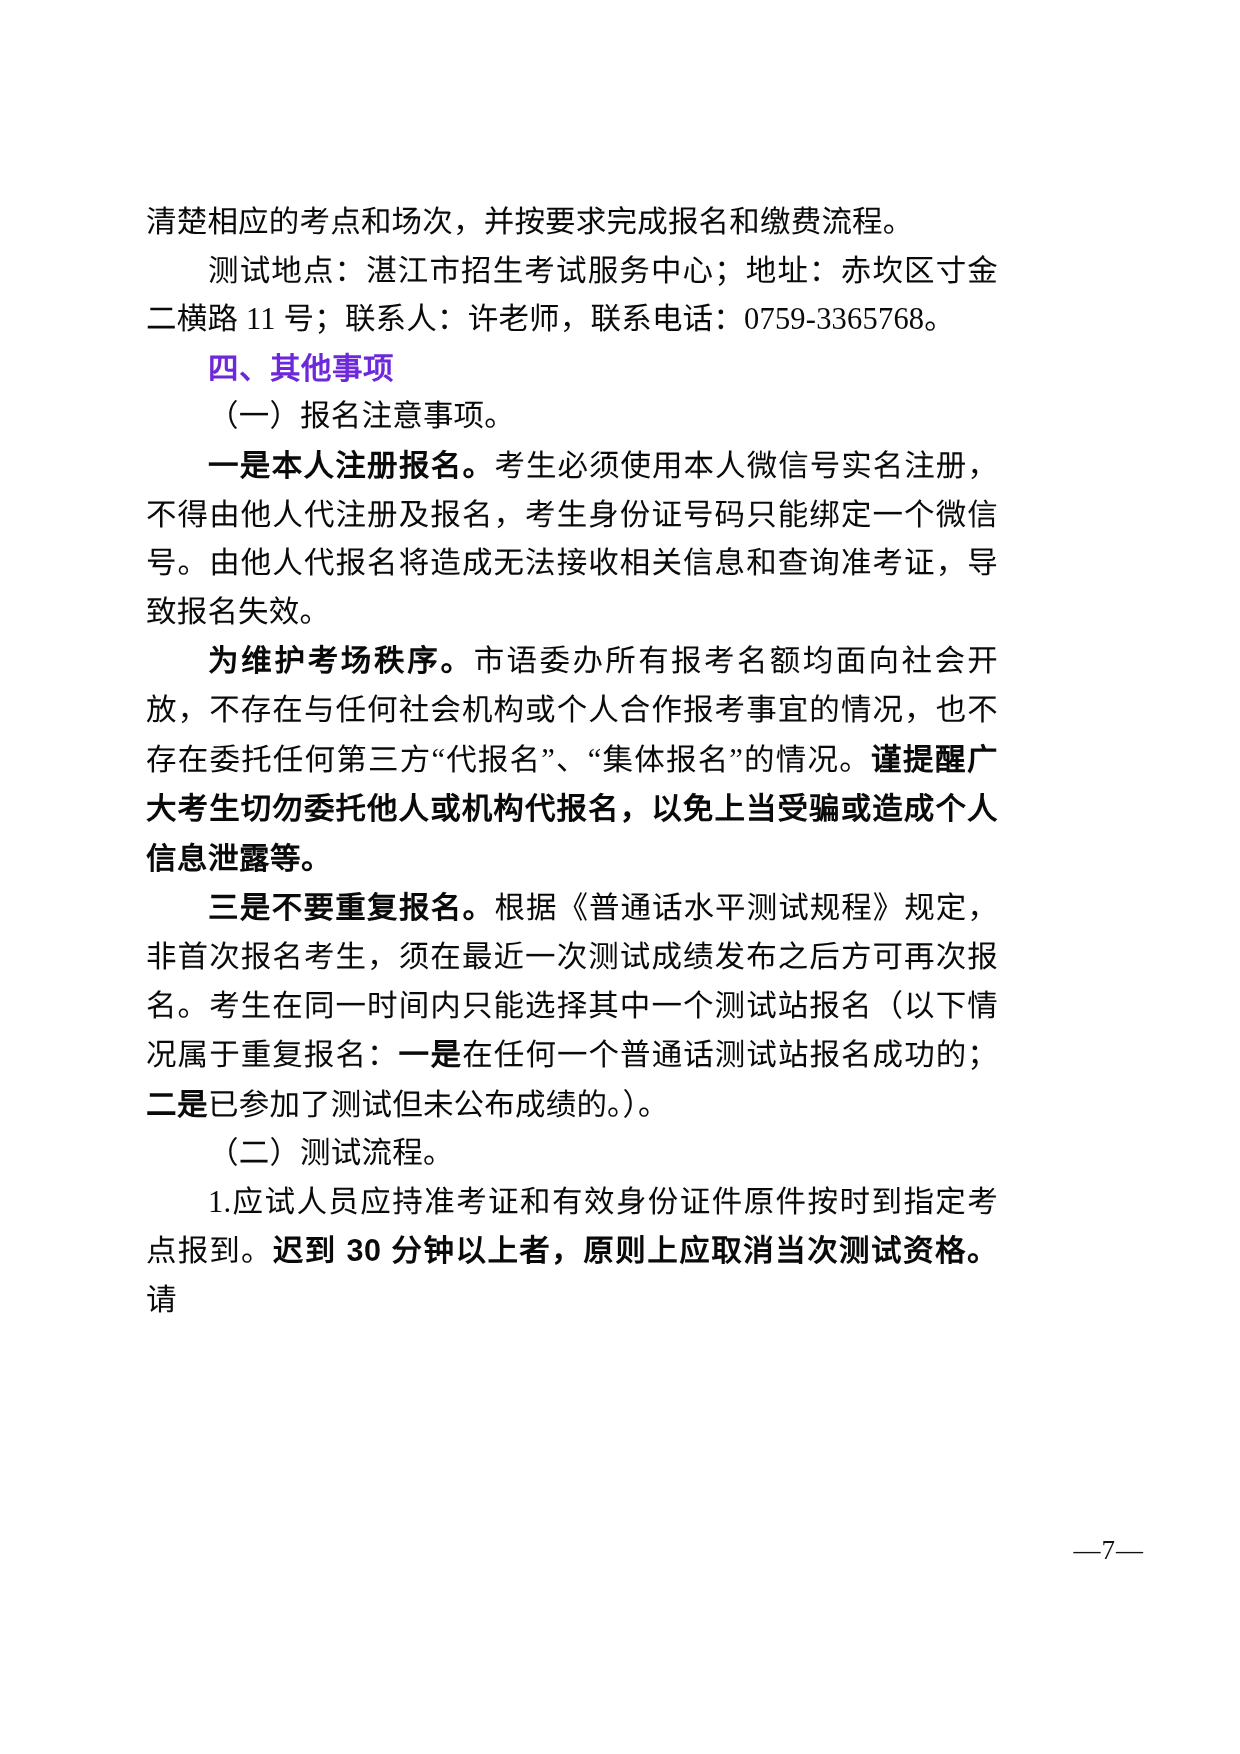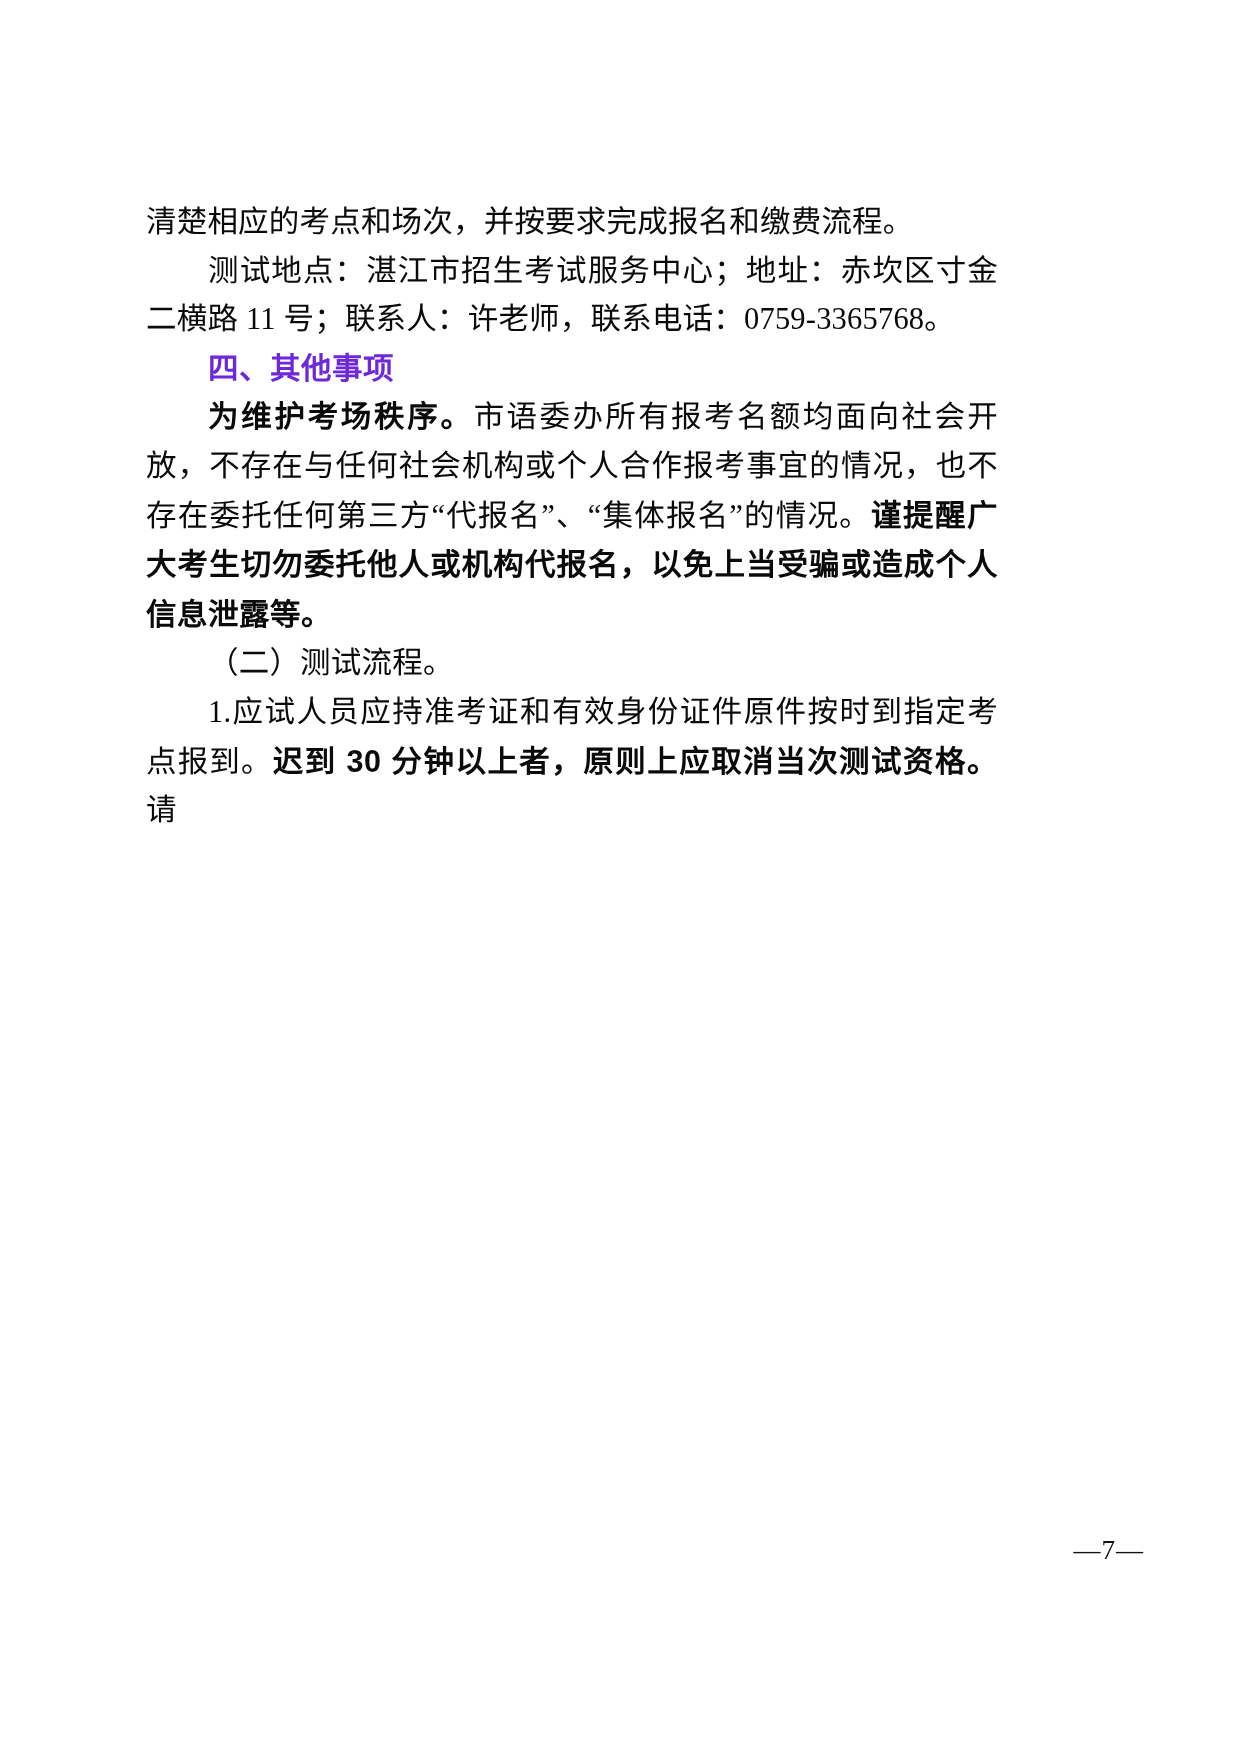--- a/index.html
+++ b/index.html
@@ -73,20 +73,23 @@
 </style>
 </head>
 <body>
 
 <div class="page">
 
   <div class="content" id="content-root">
       <p class="para"><span>清楚相应的考点和场次，并按要求完成报名和缴费流程。</span></p>
       <p class="para indent"><span>测试地点：湛江市招生考试服务中心；地址：赤坎区寸金二横路 11 号；联系人：许老师，联系电话：0759-3365768。</span></p>
       <p class="heading"><span class="b">四、其他事项</span></p>
+      <p class="para indent"><span>（一）报名注意事项。</span></p>
+      <p class="para indent"><span class="b">一是本人注册报名。</span><span>考生必须使用本人微信号实名注册，不得由他人代注册及报名，考生身份证号码只能绑定一个微信号。由他人代报名将造成无法接收相关信息和查询准考证，导致报名失效。</span></p>
       <p class="para indent"><span class="b">为维护考场秩序。</span><span>市语委办所有报考名额均面向社会开放，不存在与任何社会机构或个人合作报考事宜的情况，也不存在委托任何第三方“代报名”、“集体报名”的情况。</span><span class="b">谨提醒广大考生切勿委托他人或机构代报名，以免上当受骗或造成个人信息泄露等。</span></p>
+      <p class="para indent"><span class="b">三是不要重复报名。</span><span>根据《普通话水平测试规程》规定，非首次报名考生，须在最近一次测试成绩发布之后方可再次报名。考生在同一时间内只能选择其中一个测试站报名（以下情况属于重复报名：</span><span class="b">一是</span><span>在任何一个普通话测试站报名成功的；</span><span class="b">二是</span><span>已参加了测试但未公布成绩的。）。</span></p>
       <p class="para indent"><span>（二）测试流程。</span></p>
       <p class="para indent"><span>1.应试人员应持准考证和有效身份证件原件按时到指定考点报到。</span><span class="b">迟到 30 分钟以上者，原则上应取消当次测试资格。</span><span>请</span></p>
     </div>
 
   <div class="footer">—7—</div>
 
 </div>
 
 </body></html>

